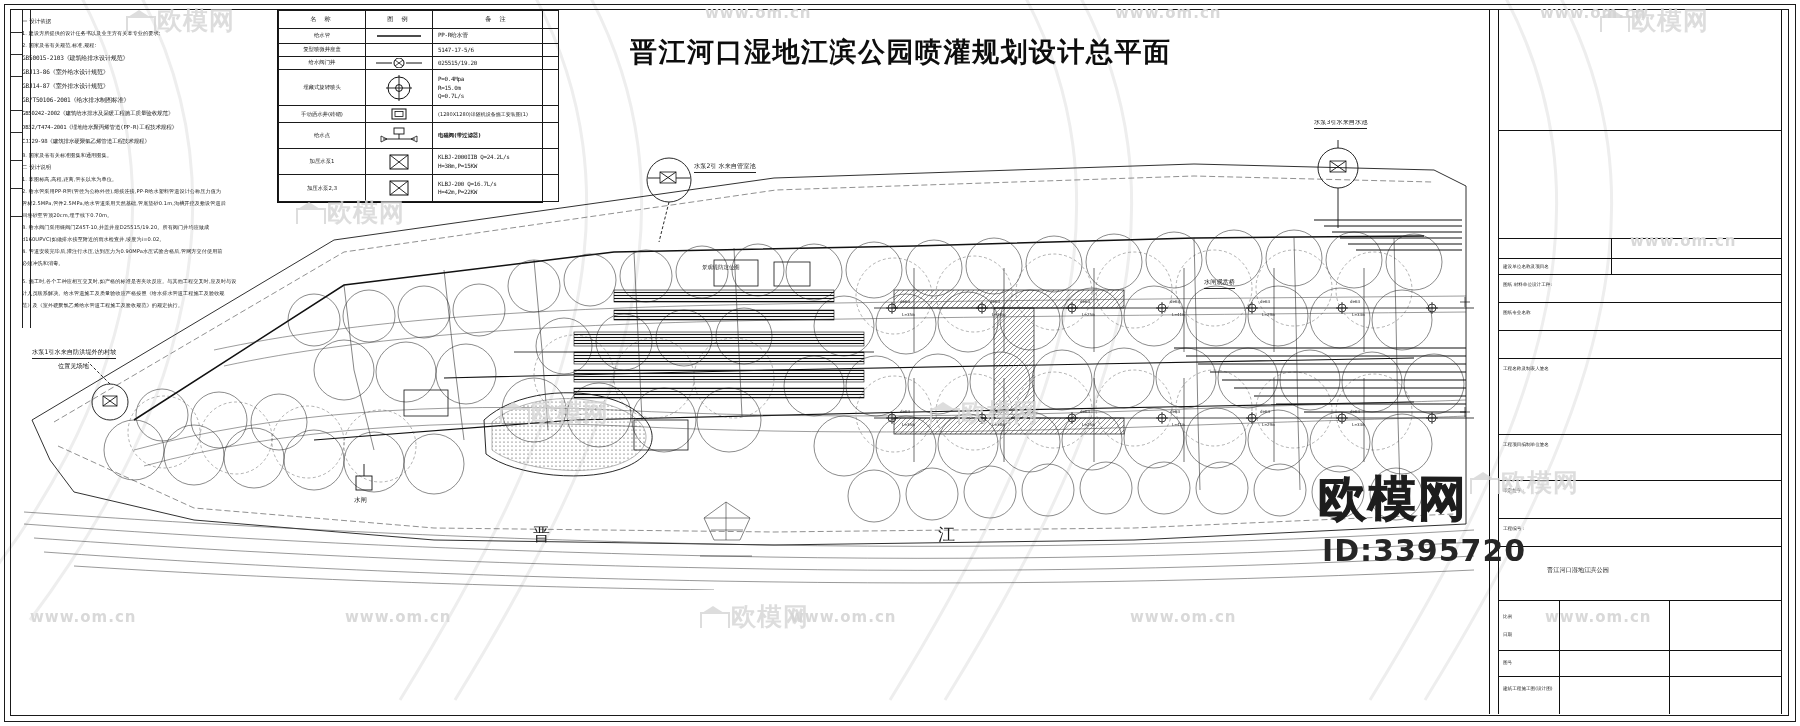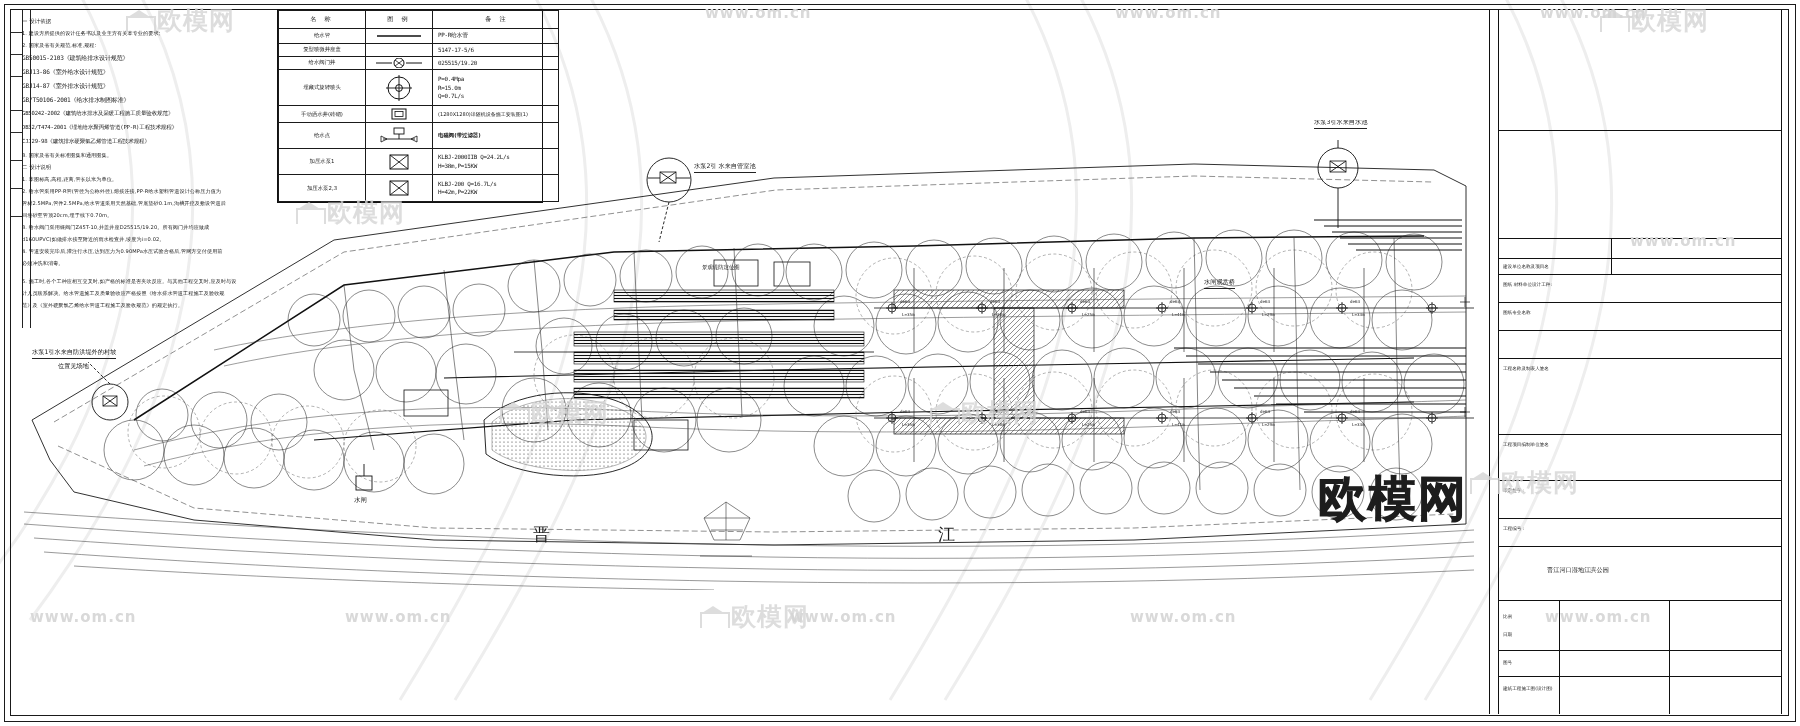--- a/index.html
+++ b/index.html
@@ -238,20 +238,21 @@
             <line x1="3" y1="17" x2="21" y2="3" stroke="#111" stroke-width=".9"></line>
           </svg>
         </td>
         <td class="c3 note multi" style="white-space:pre-line">KLBJ-200  Q=16.7L/s
 H=42m,P=22KW</td>
       </tr>
     </tbody>
       </table>
   </div>
 
+  <div id="maintitle">晋江河口湿地江滨公园喷灌规划设计总平面</div>
 
   <div id="plan">
     <svg width="1466" height="470" viewBox="0 0 1466 470">
       <defs>
         <pattern id="hatchDiag" width="5" height="5" patternUnits="userSpaceOnUse">
           <path d="M0,5 L5,0" stroke="#222" stroke-width=".5"></path>
         </pattern>
         <pattern id="hatchH" width="6" height="3" patternUnits="userSpaceOnUse">
           <line x1="0" y1="1.5" x2="6" y2="1.5" stroke="#111" stroke-width="1.1"></line>
         </pattern>
@@ -699,14 +700,15 @@
     <div class="glyphs">欧模网</div>
   </div>
   <div class="wm wm-logo" style="left:1470px;top:466px">
     <div class="house"></div>
     <div class="glyphs">欧模网</div>
   </div>
 
   <div id="brand">
     <div class="bt">欧模网</div>
   </div>
+  <div id="brandid">ID:3395720</div>
 
 </div>
 
 </body></html>

